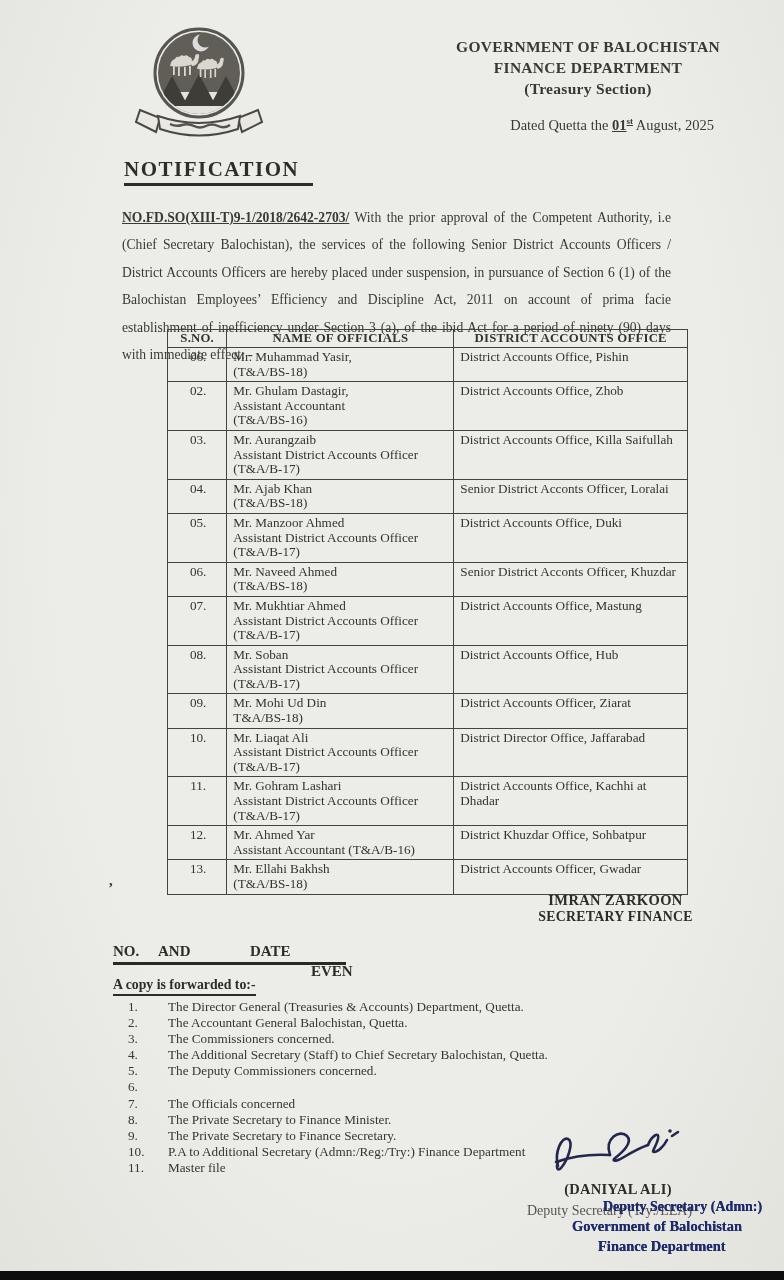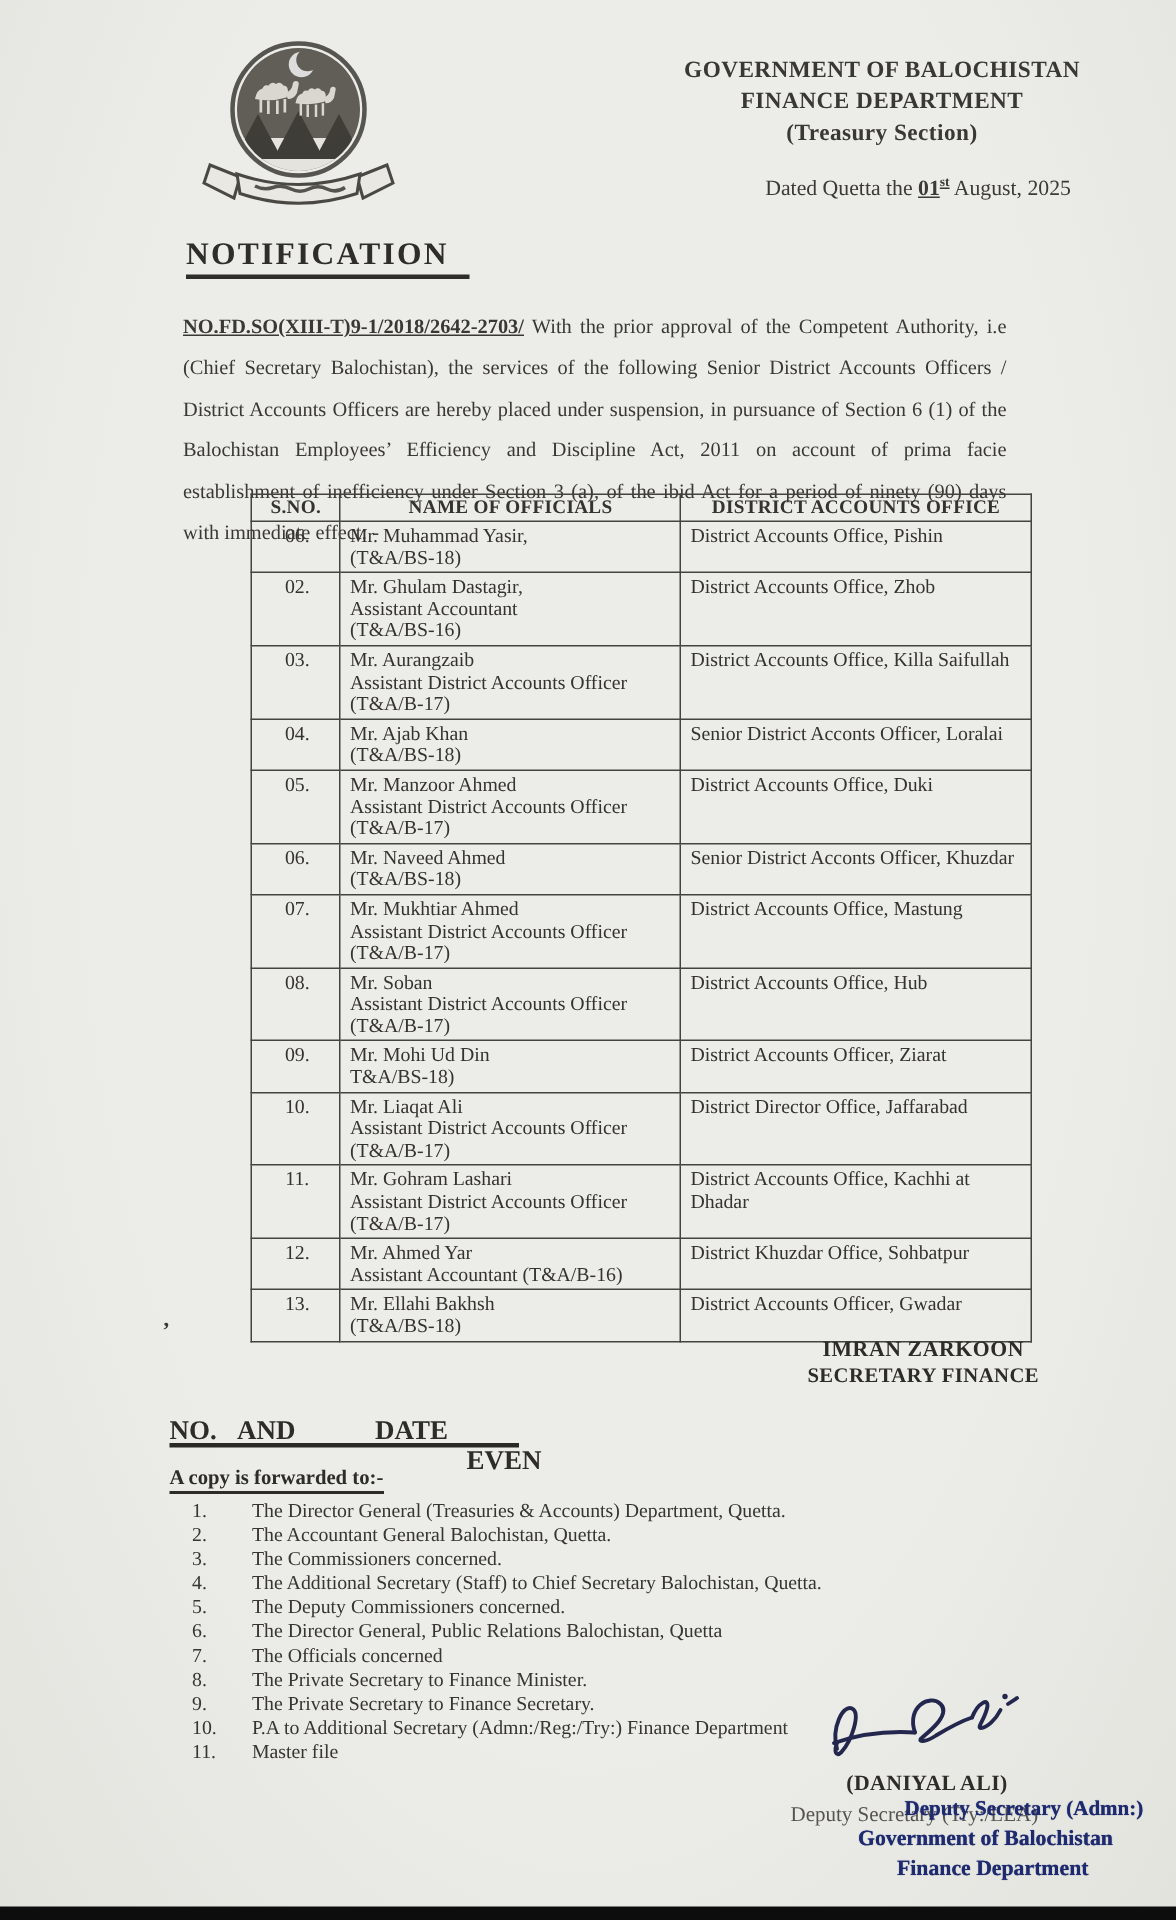--- a/index.html
+++ b/index.html
@@ -39,21 +39,21 @@
   td.nm{width:228px;}
   td.off-c{width:235px;}
 
   
   .sig-block{left:508px;top:892px;width:215px;text-align:center;font-weight:bold;color:#2e2c27;}
   .sig-block .n1{font-size:14.5px;letter-spacing:.4px;}
   .sig-block .n2{font-size:13.8px;letter-spacing:.3px;}
 
   
   .refline{left:113px;top:943px;width:233px;height:19px;border-bottom:3px solid #2b2925;}
-  .refline span{position:absolute;top:0;font-weight:bold;font-size:18px;color:#2e2c27;}
+  .refline span{position:absolute;top:0;font-weight:bold;font-size:15px;color:#2e2c27;}
   .rl0{left:0;} .rl1{left:45px;} .rl2{left:137px;} .rl3{left:198px;margin-top:20px;}
 
   
   .copy-h{left:113px;top:977px;font-weight:bold;font-size:13.8px;color:#2e2c27;
           border-bottom:2px solid #2e2c27;padding-bottom:1px;}
   .copy-list{left:128px;top:999px;width:520px;font-size:13.2px;color:#37352f;}
   .copy-list .ci{display:flex;height:16.1px;line-height:16.1px;}
   .copy-list .num{width:26px;flex:0 0 26px;}
   .copy-list .txt{margin-left:14px;white-space:nowrap;}
 
@@ -298,21 +298,20 @@
       <div class="ci">
         <span class="num">4.</span>
         <span class="txt">The Additional Secretary (Staff) to Chief Secretary Balochistan, Quetta.</span>
       </div>
       <div class="ci">
         <span class="num">5.</span>
         <span class="txt">The Deputy Commissioners concerned.</span>
       </div>
       <div class="ci">
         <span class="num">6.</span>
-        <span class="txt">The Director General, Public Relations Balochistan, Quetta</span>
       </div>
       <div class="ci">
         <span class="num">7.</span>
         <span class="txt">The Officials concerned</span>
       </div>
       <div class="ci">
         <span class="num">8.</span>
         <span class="txt">The Private Secretary to Finance Minister.</span>
       </div>
       <div class="ci">

